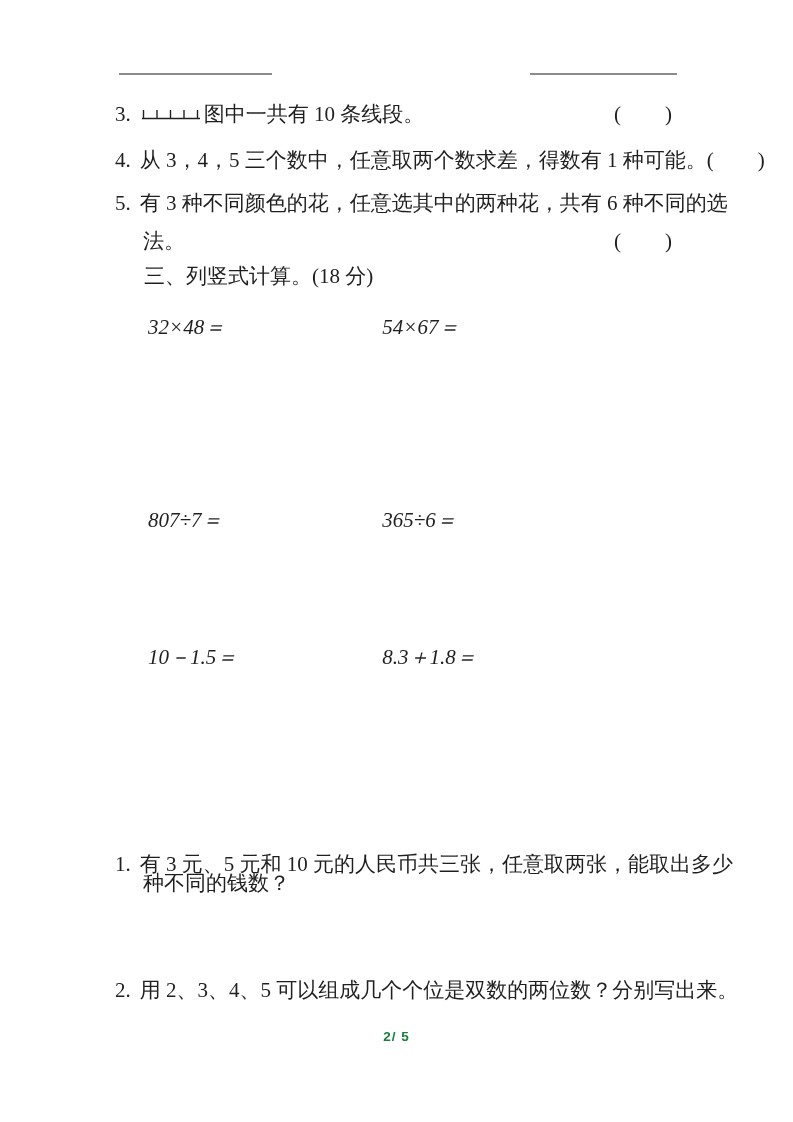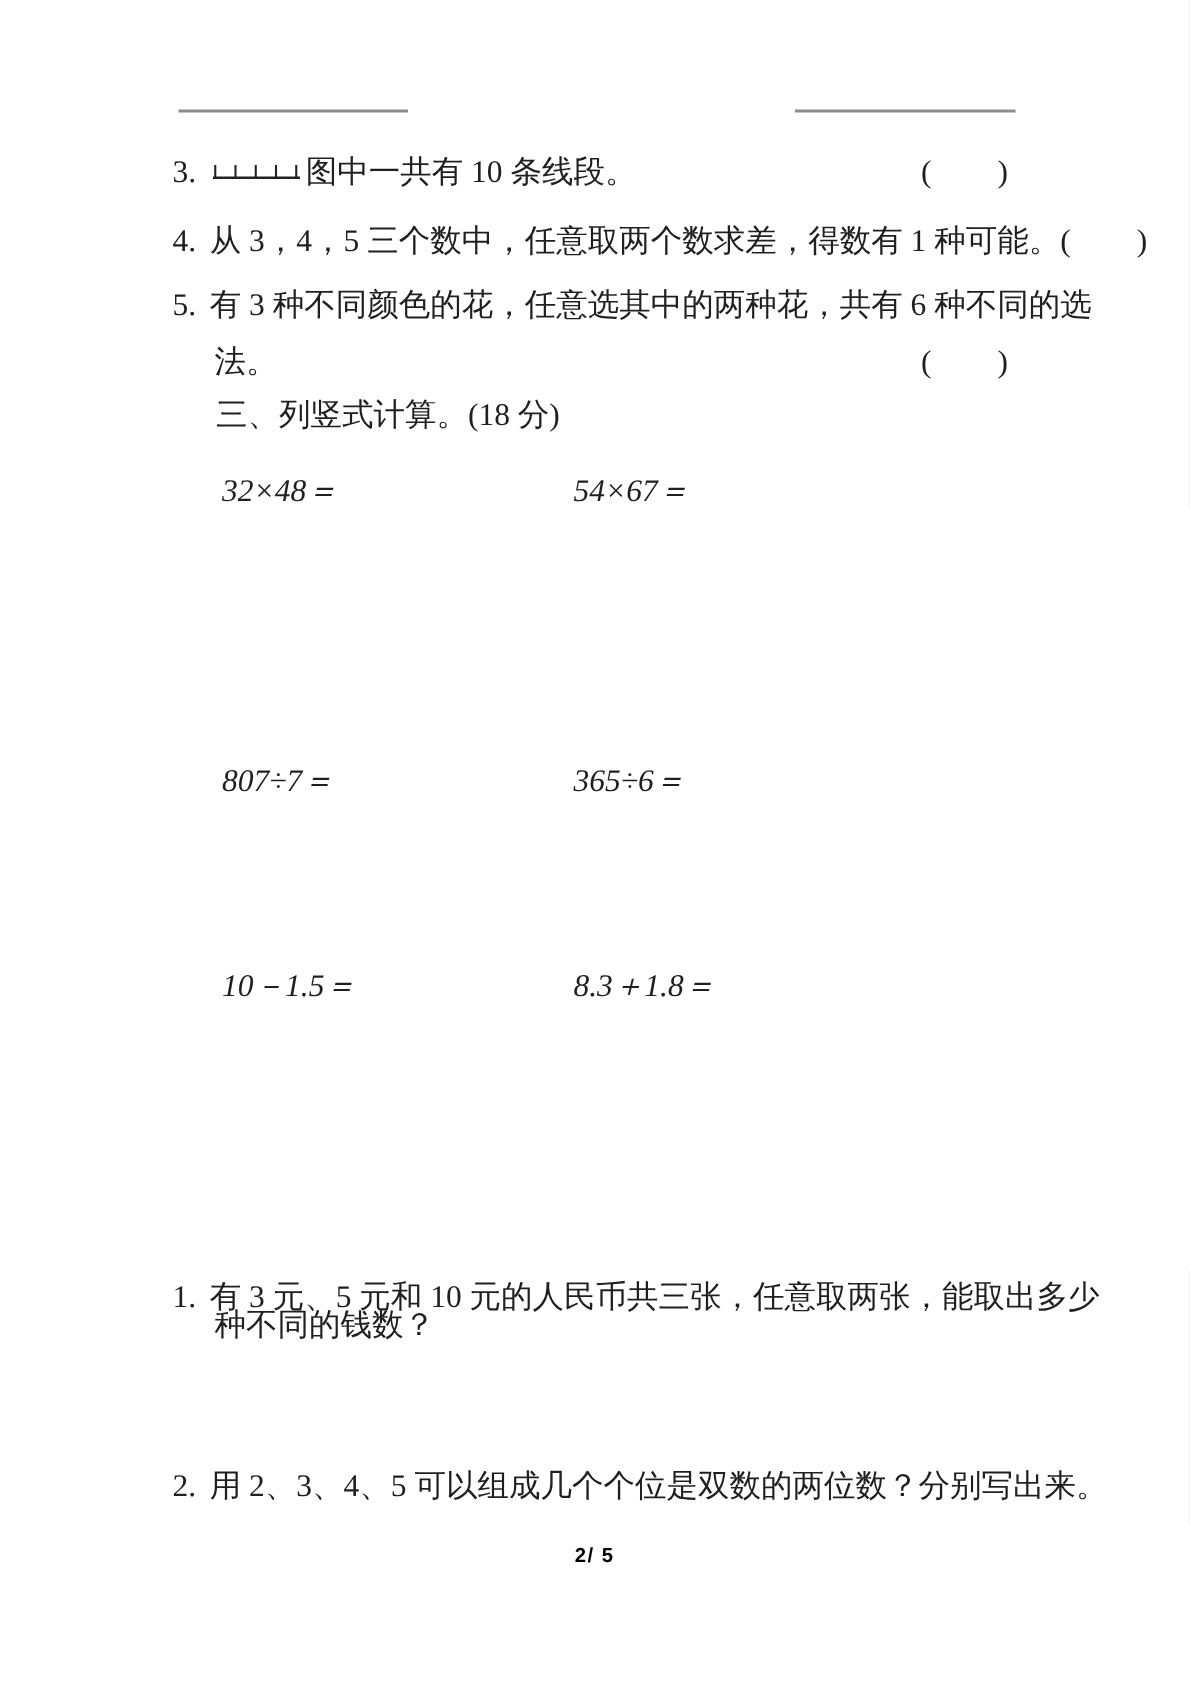--- a/index.html
+++ b/index.html
@@ -39,21 +39,21 @@
 
   .calc-row { position:absolute; left:148px; white-space:nowrap;font-style:italic; }
   .calc-left { display:inline-block; width:229px; }
 
   .seg-figure { display:inline-block; vertical-align:-1px; margin:0 3px 0 1px; }
 
   .footer {
     position:absolute; top:1024px; left:0; width:100%;
     text-align:center;
     font-family:"Liberation Sans","DejaVu Sans",sans-serif;
-    font-weight:bold; font-size:13.5px; color:#000000;
+    font-weight:bold; font-size:13.5px; color:#15803d;
     letter-spacing:1px;
   }
 </style>
 </head>
 <body>
 
 <div class="page">
 
   <div class="blank-line left"></div>
   <div class="blank-line right"></div>

